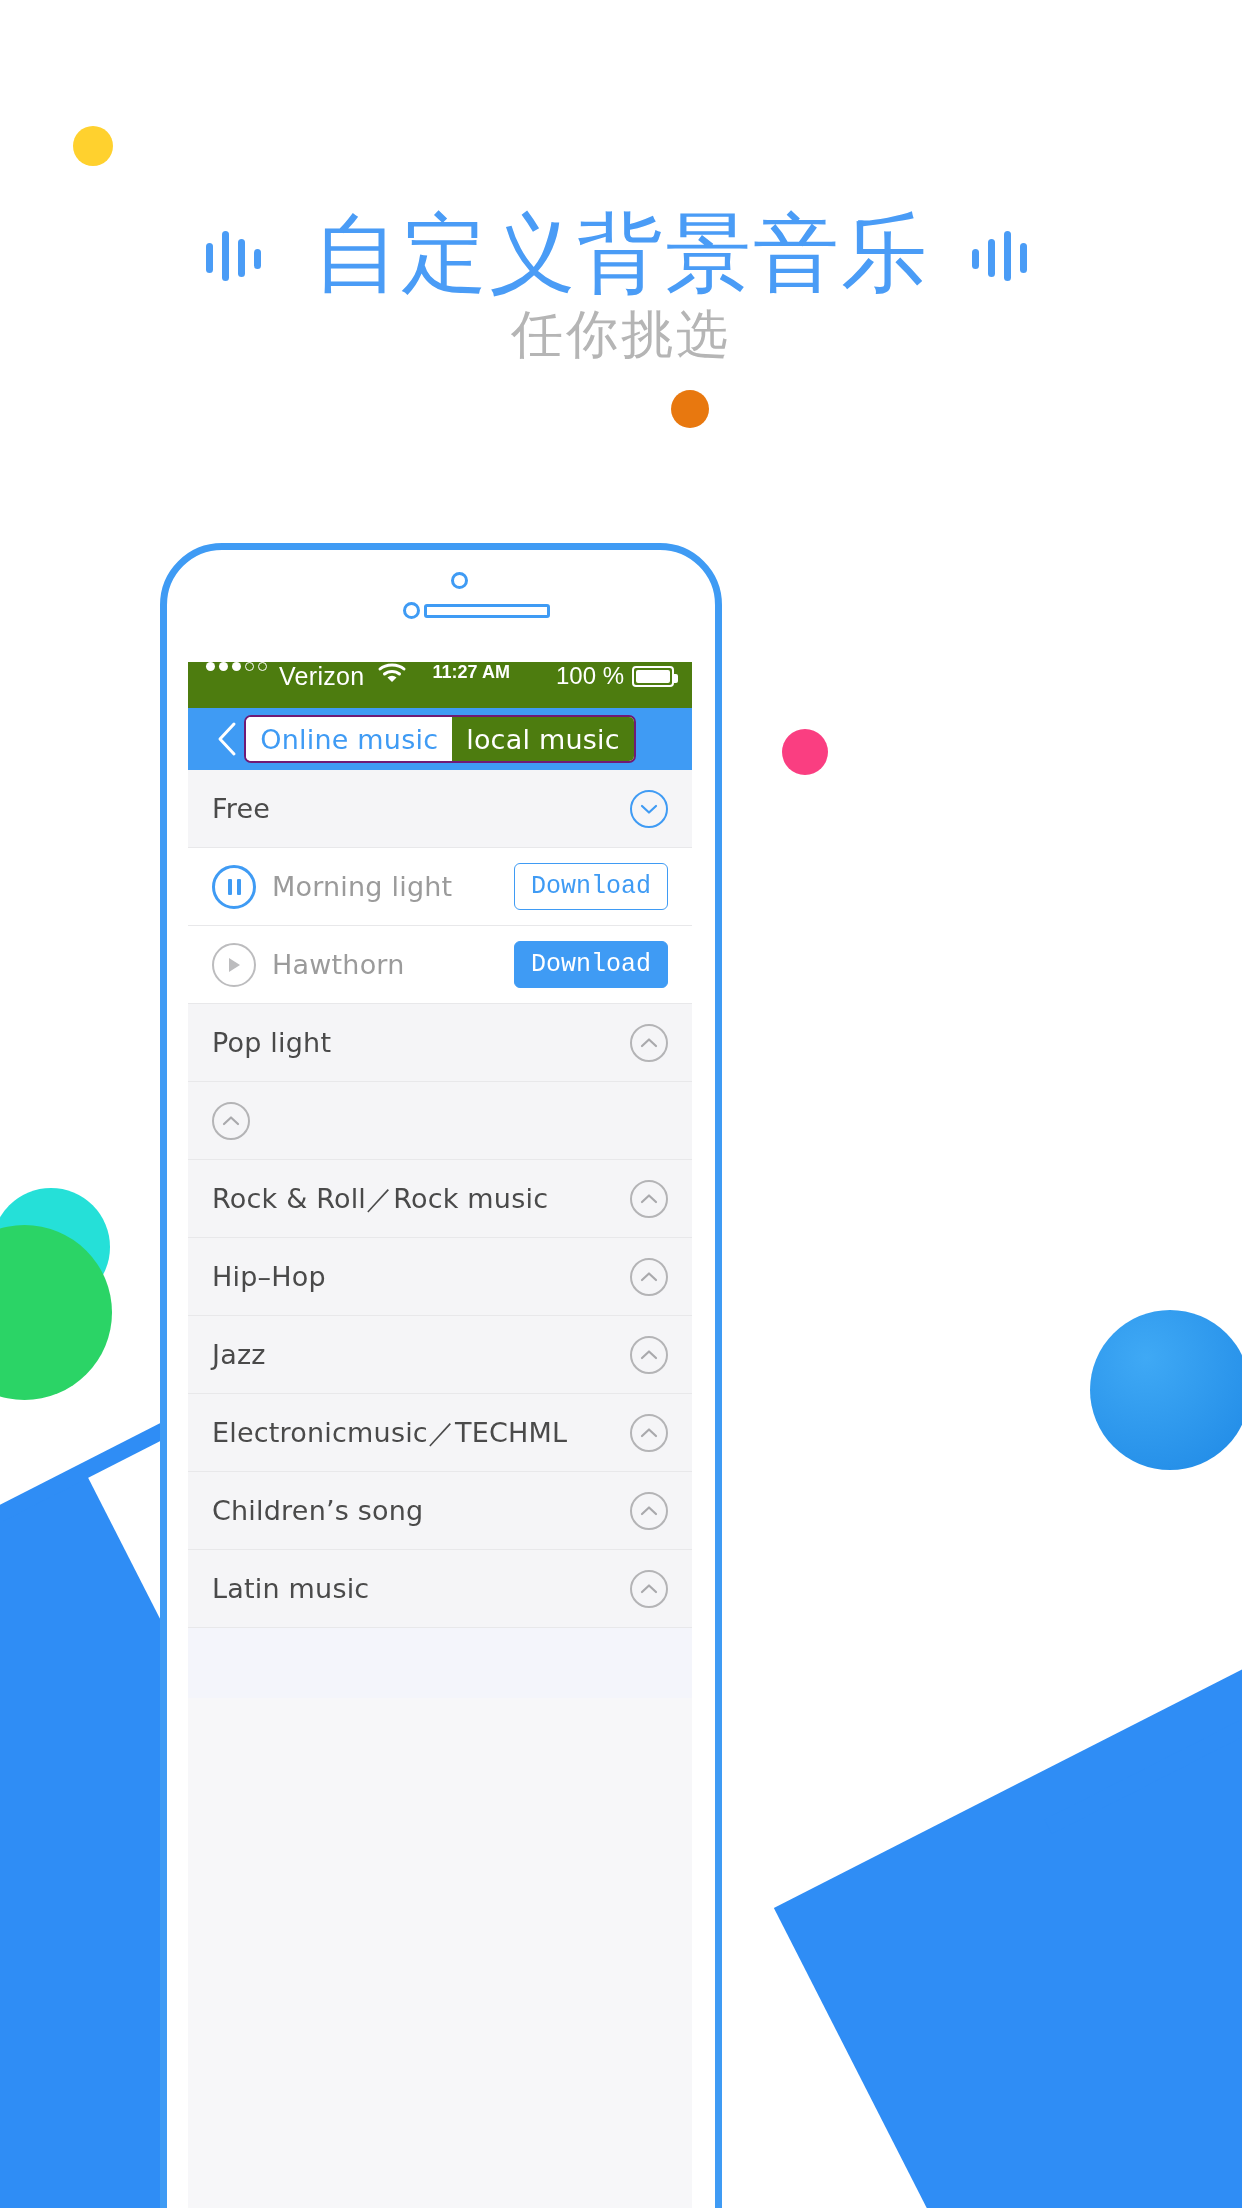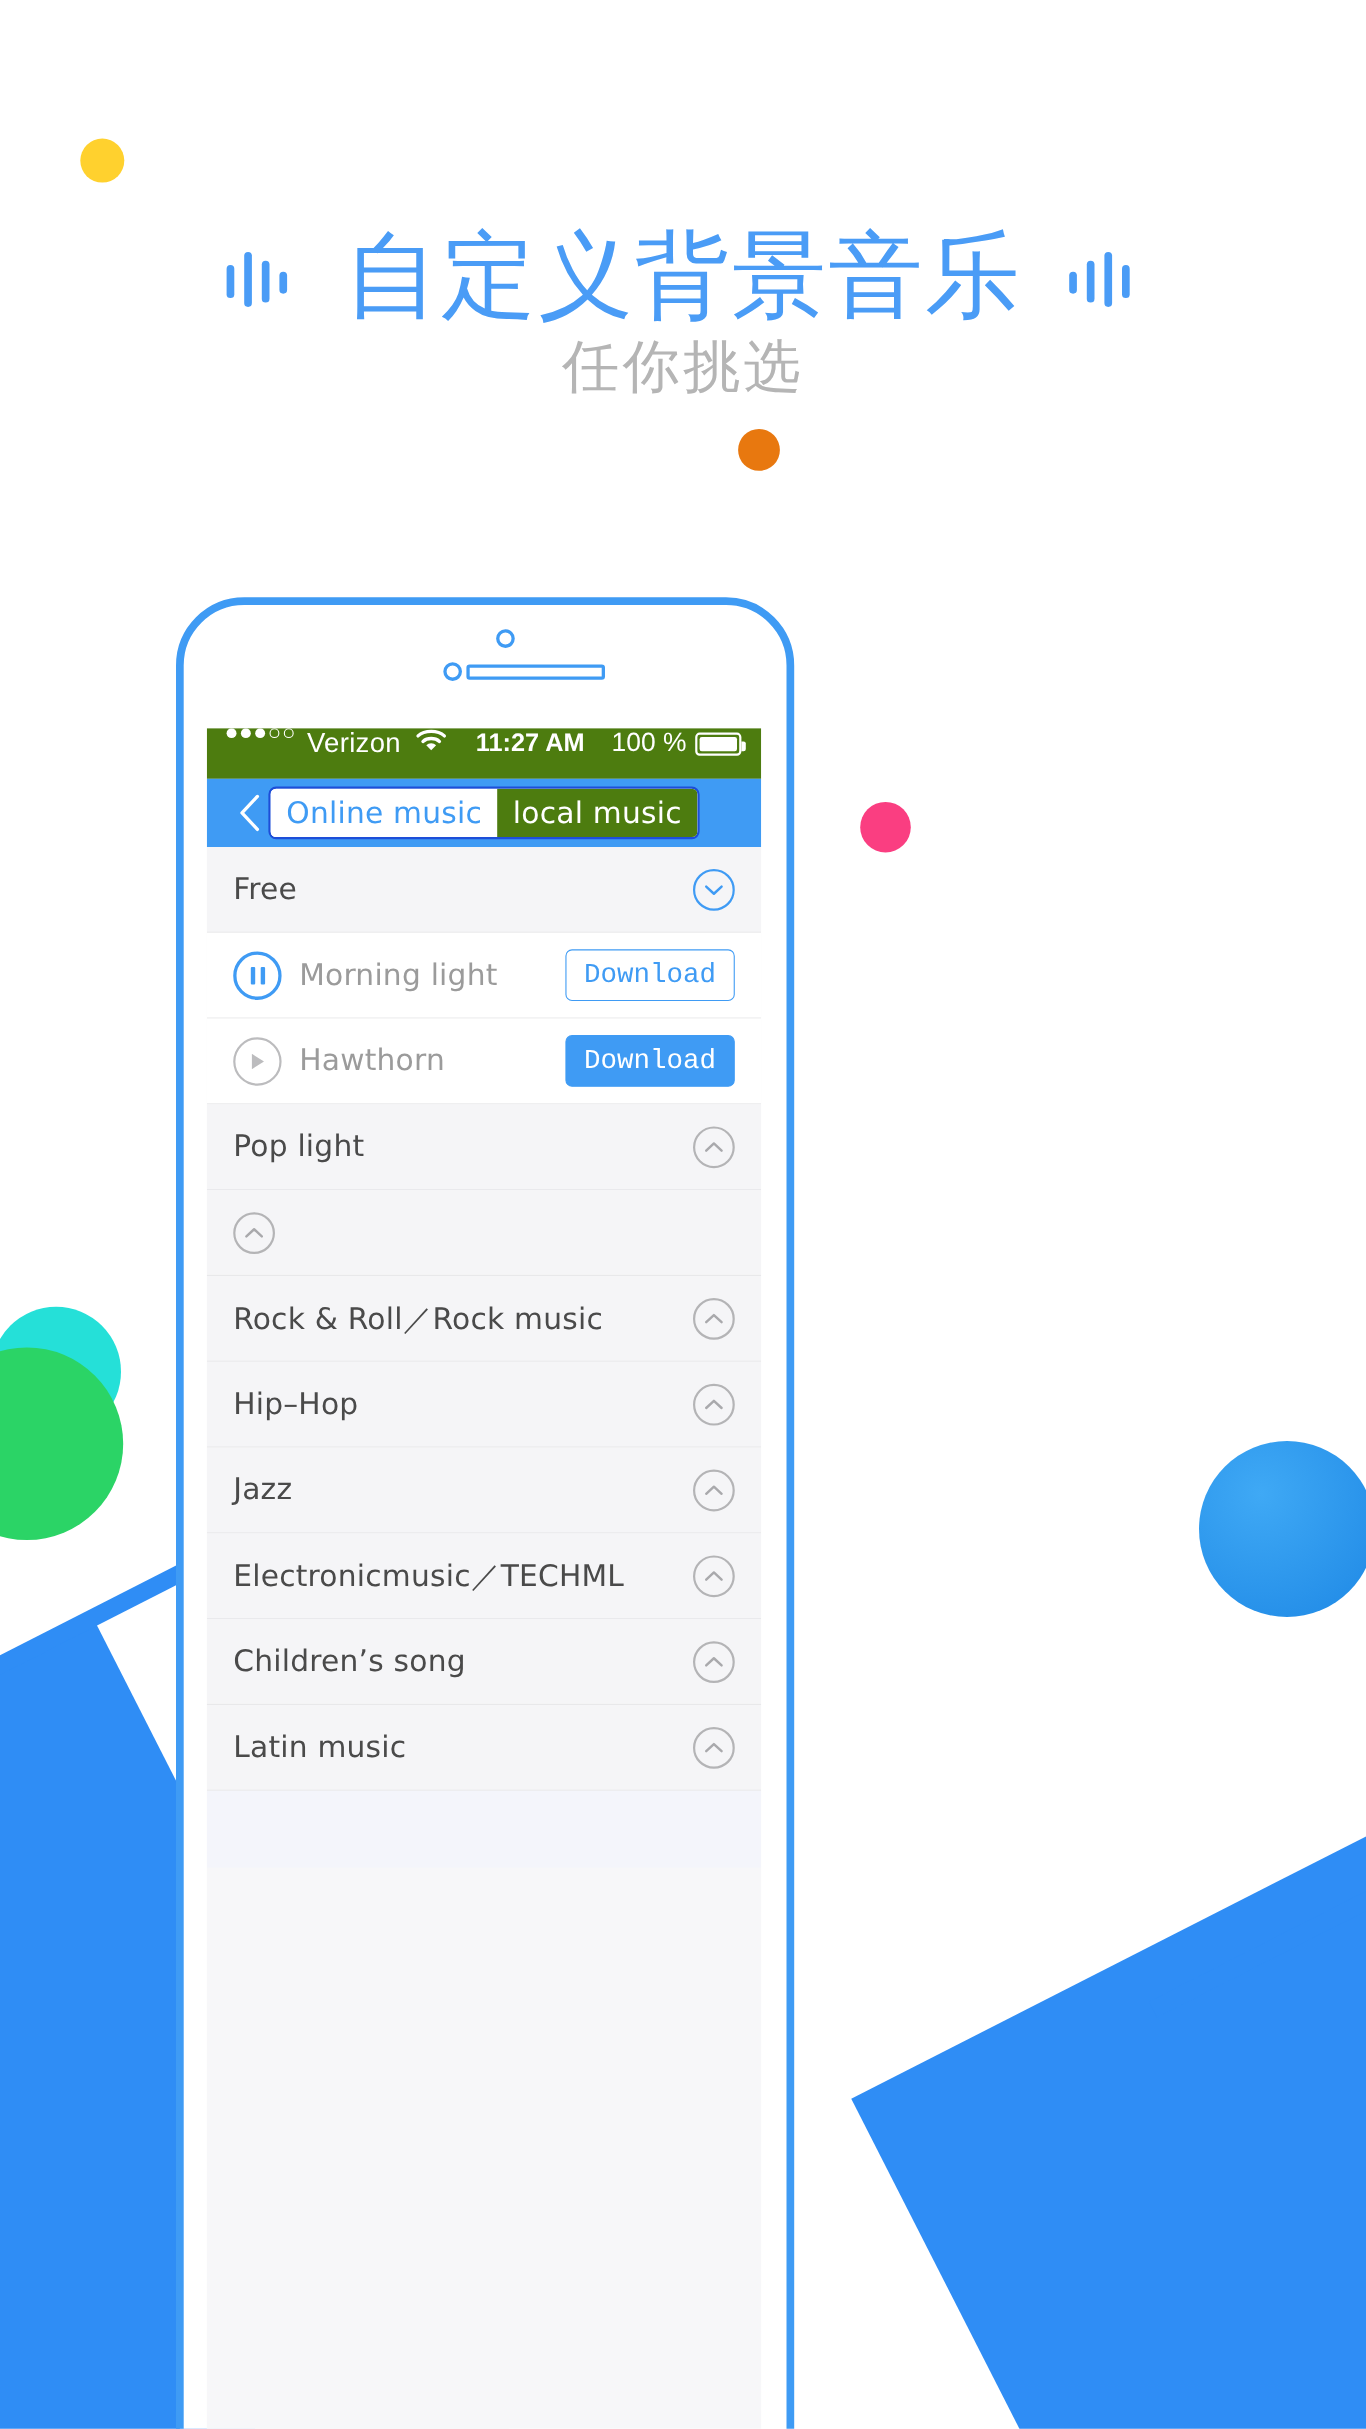--- a/index.html
+++ b/index.html
@@ -86,38 +86,38 @@
     height:46px;background:#4d7c0f;color:#fff;
     display:flex;align-items:flex-start;padding:0 18px;box-sizing:border-box;
     font-size:24px;font-weight:bold;
   }
   .sb-dots{display:flex;align-items:center;gap:4px;margin-right:12px;}
   .sb-dots i{width:9px;height:9px;border-radius:50%;display:block;
              background:#fff;}
   .sb-dots i.hollow{background:transparent;border:1.5px solid #fff;box-sizing:border-box;}
   .sb-carrier{font-weight:normal;font-size:25px;letter-spacing:.3px;}
   .sb-wifi{margin-left:12px;display:flex;align-items:center;}
-  .sb-time{margin-left:26px;font-size:23px;font-weight:bold;}
+  .sb-time{margin-left:26px;font-size:18px;font-weight:bold;}
   .sb-right{margin-left:auto;display:flex;align-items:center;gap:8px;}
   .sb-batt-txt{font-weight:normal;font-size:24px;}
   .batt{width:42px;height:21px;border:2px solid #fff;border-radius:4px;
         position:relative;box-sizing:border-box;}
   .batt:after{content:"";position:absolute;right:-6px;top:6px;width:4px;height:9px;
               background:#fff;border-radius:0 2px 2px 0;}
   .batt i{position:absolute;left:2px;top:2px;bottom:2px;right:2px;background:#fff;border-radius:2px;display:block;}
 
   
   .navbar{
     height:62px;background:#3f9bf4;display:flex;align-items:center;
     position:relative;
   }
   .back-btn{position:absolute;left:22px;top:50%;transform:translateY(-50%);
             width:34px;height:34px;display:flex;align-items:center;justify-content:center;}
   .seg{
-    margin:0 auto;display:flex;border:2px solid #1d4ed8;border-radius:7px;
+    margin:0 auto;display:flex;border:2px solid #701a75;border-radius:7px;
     overflow:hidden;background:#fff;height:44px;
   }
   .seg-item{
     display:flex;align-items:center;justify-content:center;
     padding:0 14px;font-size:27px;letter-spacing:.2px;
     font-family:"DejaVu Sans","Liberation Sans",sans-serif;
   }
   .seg-item.inactive{background:#ffffff;color:#3f9bf4;}
   .seg-item.active{background:#4d7c0f;color:#ffffff;}
 

